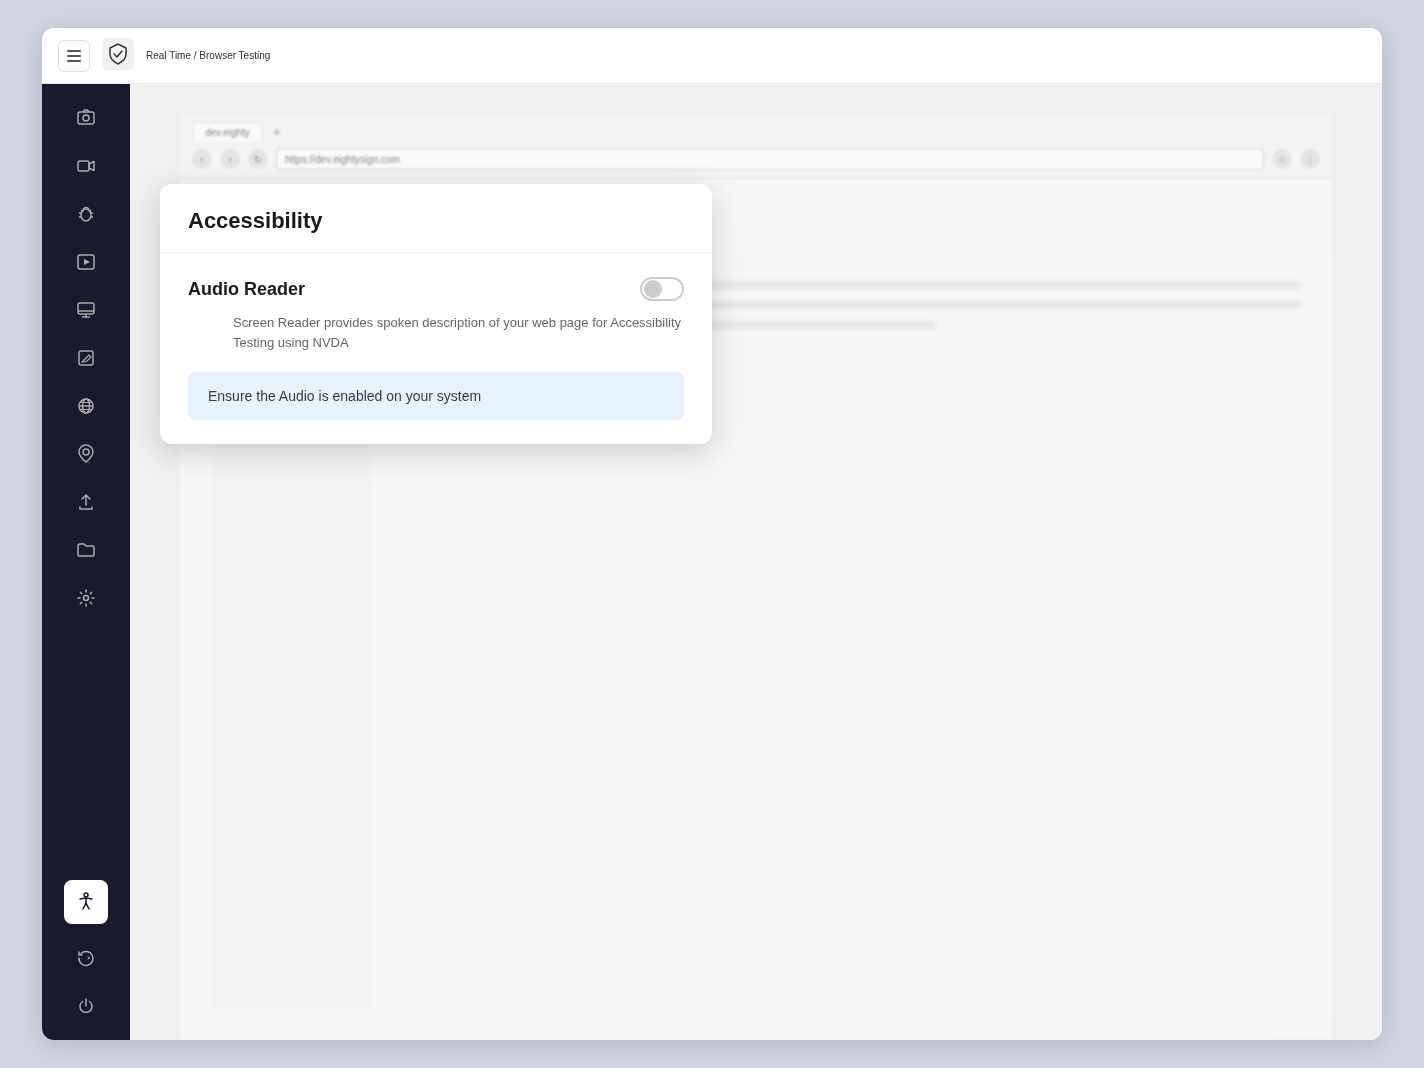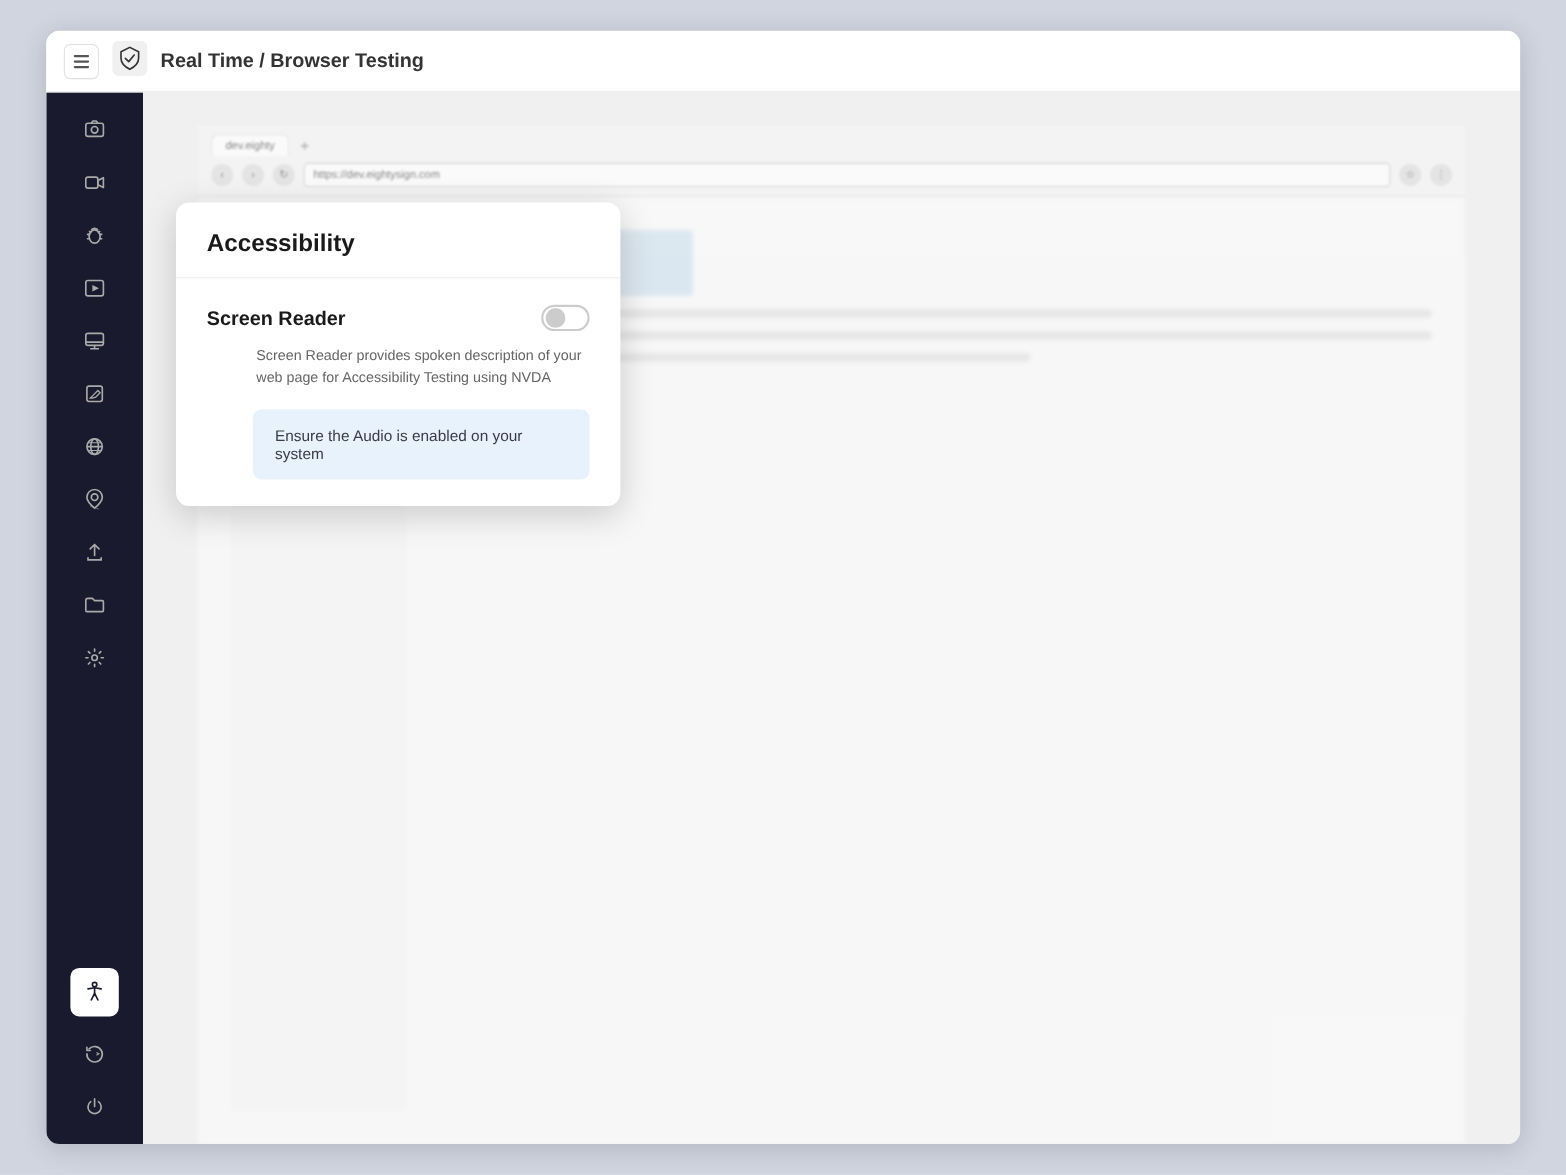--- a/index.html
+++ b/index.html
@@ -54,23 +54,23 @@
       gap: 3px;
     }
     .hamburger-line span {
       width: 14px;
       height: 2px;
       background: #555;
       border-radius: 1px;
       display: block;
     }
     .header-title {
-      font-size: 18px;
+      font-size: 10px;
       color: #333;
-      font-weight: 700;
+      font-weight: 400;
       text-align: right;
     }
 
     
     .main-content {
       display: flex;
       flex: 1;
       overflow: hidden;
     }
 
@@ -266,21 +266,21 @@
       height: 24px;
       background: #b0c8e0;
       border-radius: 4px;
     }
 
     
     .accessibility-panel {
       position: absolute;
       top: 100px;
       left: 30px;
-      width: 404px;
+      width: 552px;
       background: white;
       border-radius: 12px;
       box-shadow: 0 8px 32px rgba(0,0,0,0.18);
       overflow: hidden;
       pointer-events: all;
     }
     .panel-header {
       padding: 24px 28px 18px;
       border-bottom: 1px solid #eee;
     }
@@ -329,21 +329,20 @@
       line-height: 1.5;
       margin-bottom: 20px;
       margin-left: 45px;
     }
     .audio-notice {
       background: #e8f2fc;
       border-radius: 8px;
       padding: 16px 20px;
       font-size: 14px;
       color: #3a3a4a;
-      margin-left: 42px;
     }
   </style>
 </head>
 <body>
 
 <div class="window">
 
   <div class="header">
     <div class="header-menu-btn">
       <div class="hamburger-line">
@@ -555,21 +554,21 @@
           </div>
         </div>
       </div>
 
       <div class="accessibility-panel">
         <div class="panel-header">
           <h2 class="panel-title">Accessibility</h2>
         </div>
         <div class="panel-body">
           <div class="screen-reader-row">
-            <span class="screen-reader-label">Screen Reader</span>
+            <span class="screen-reader-label">Audio Reader</span>
             <div class="toggle-switch">
               <div class="toggle-knob"></div>
             </div>
           </div>
           <p class="screen-reader-desc">Screen Reader provides spoken description of your web page for Accessibility Testing using NVDA</p>
           <div class="audio-notice">
             <span>Ensure the Audio is enabled on your system</span>
           </div>
         </div>
       </div>

